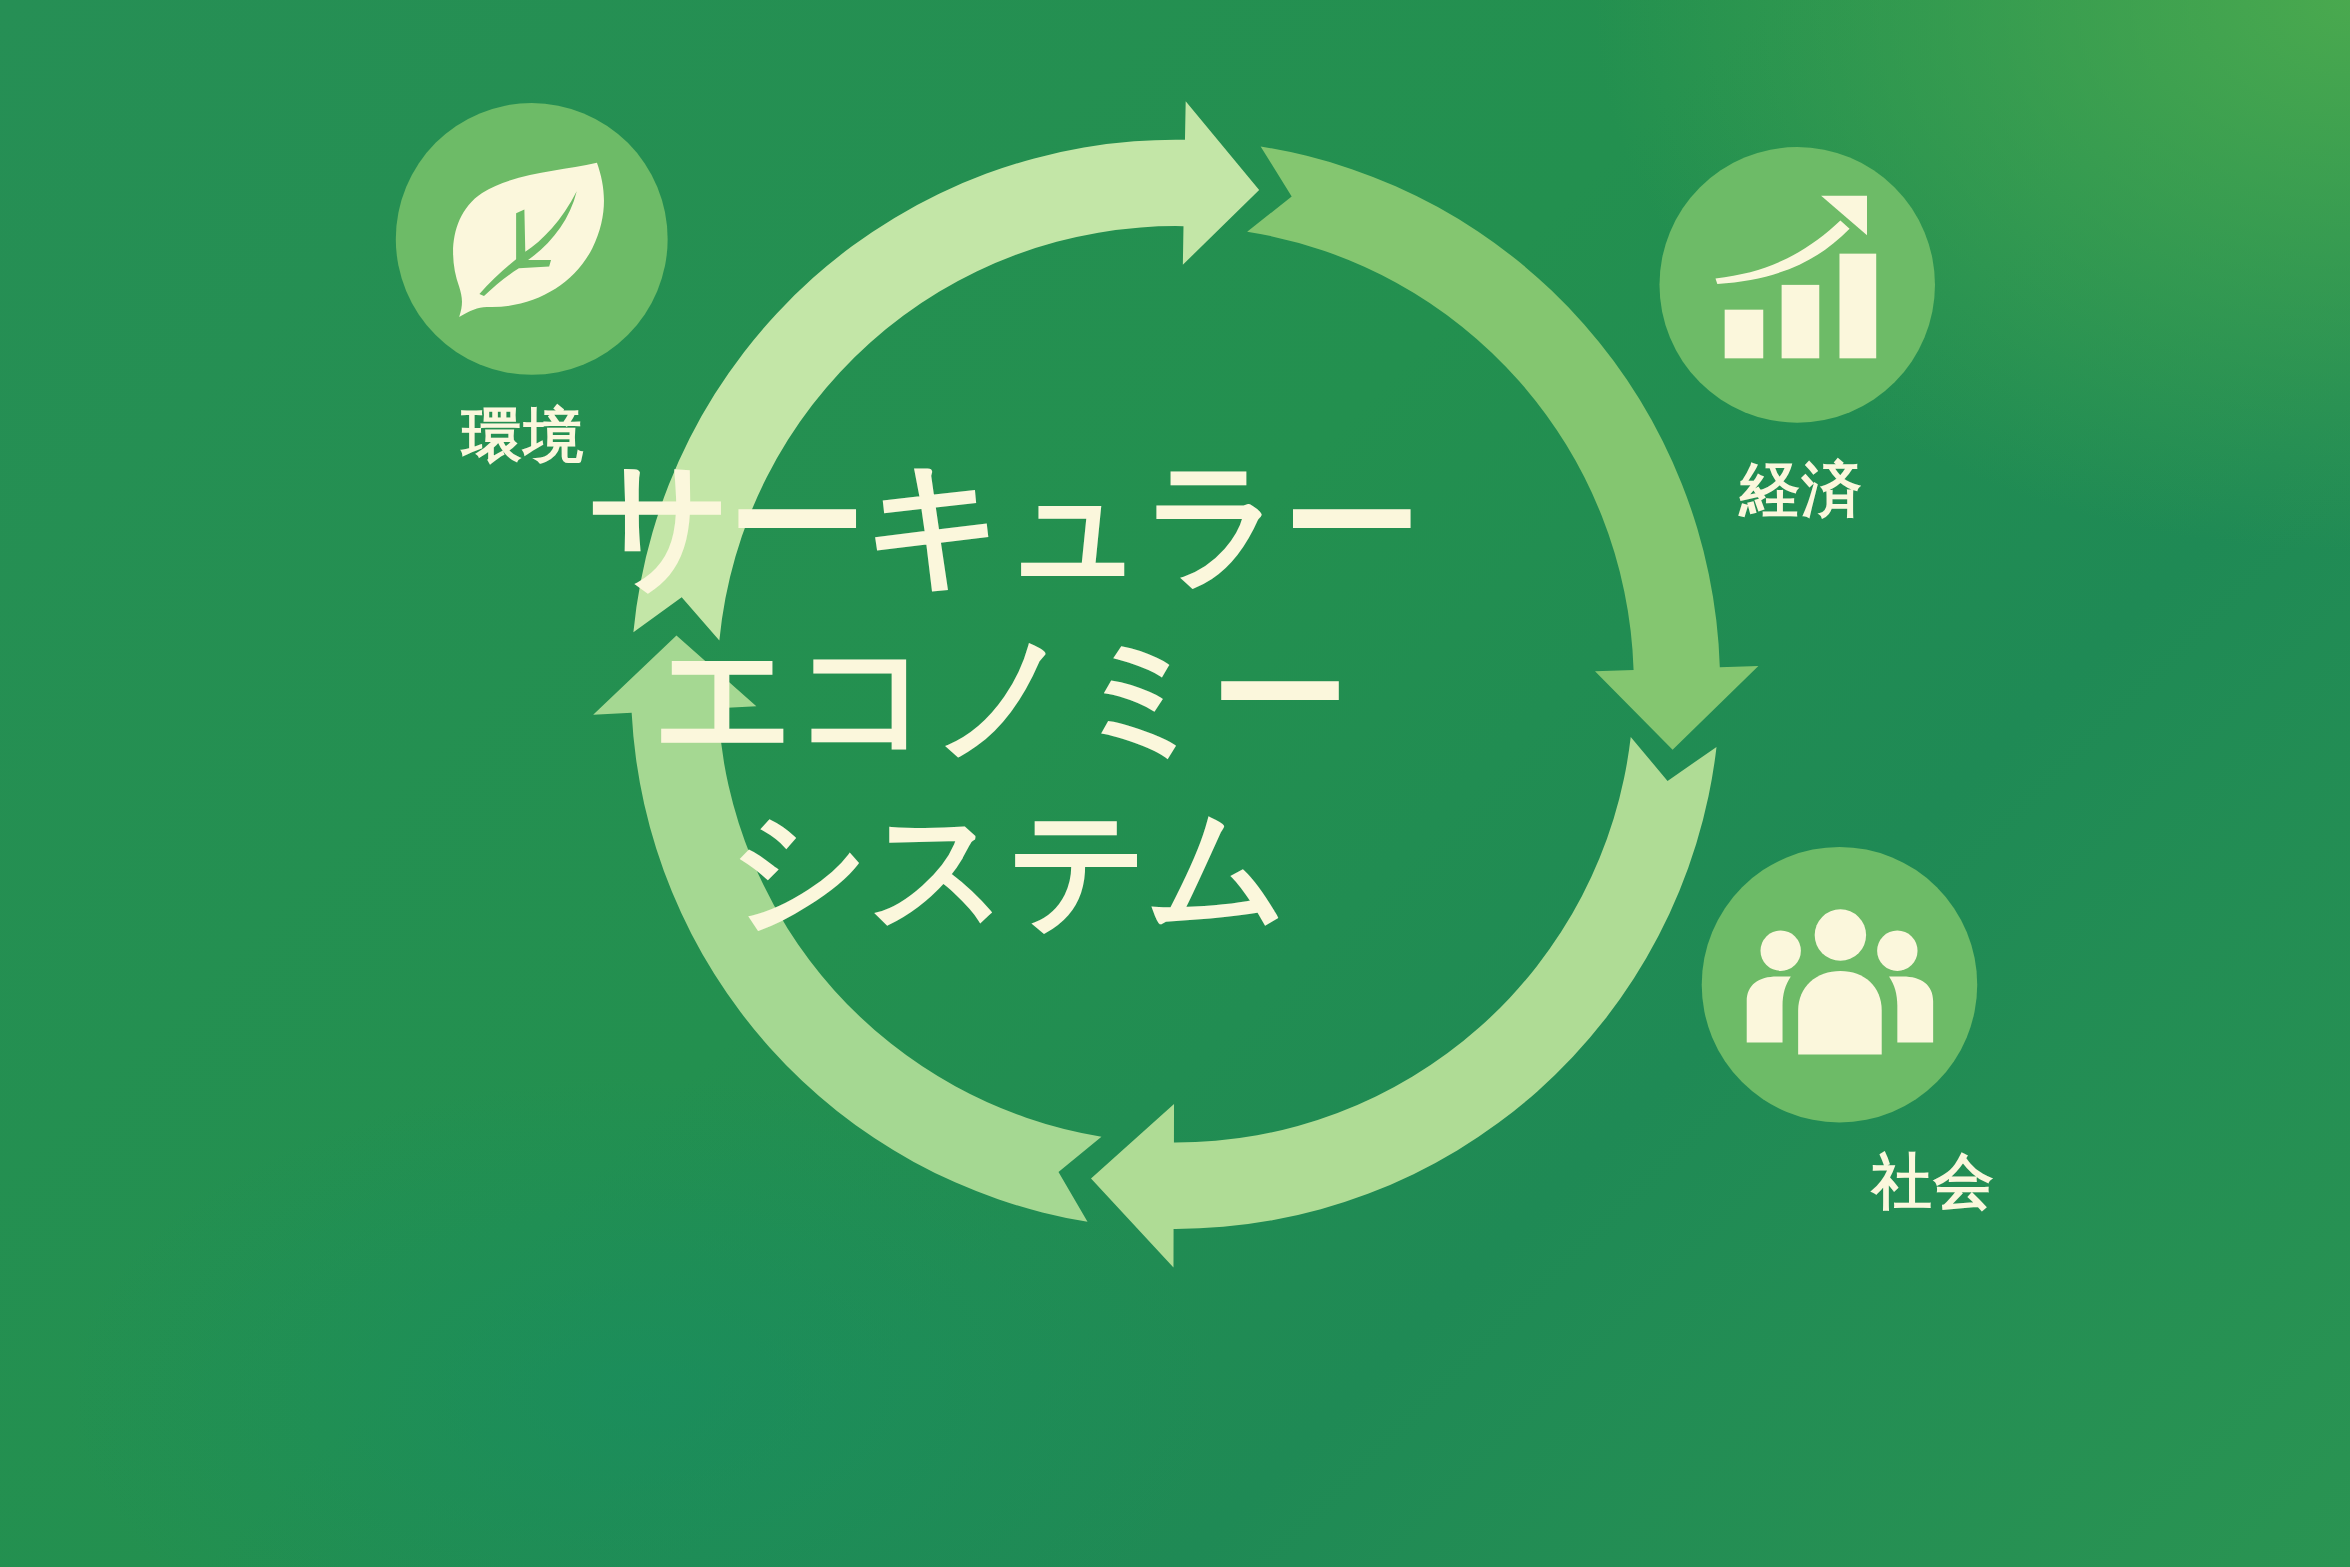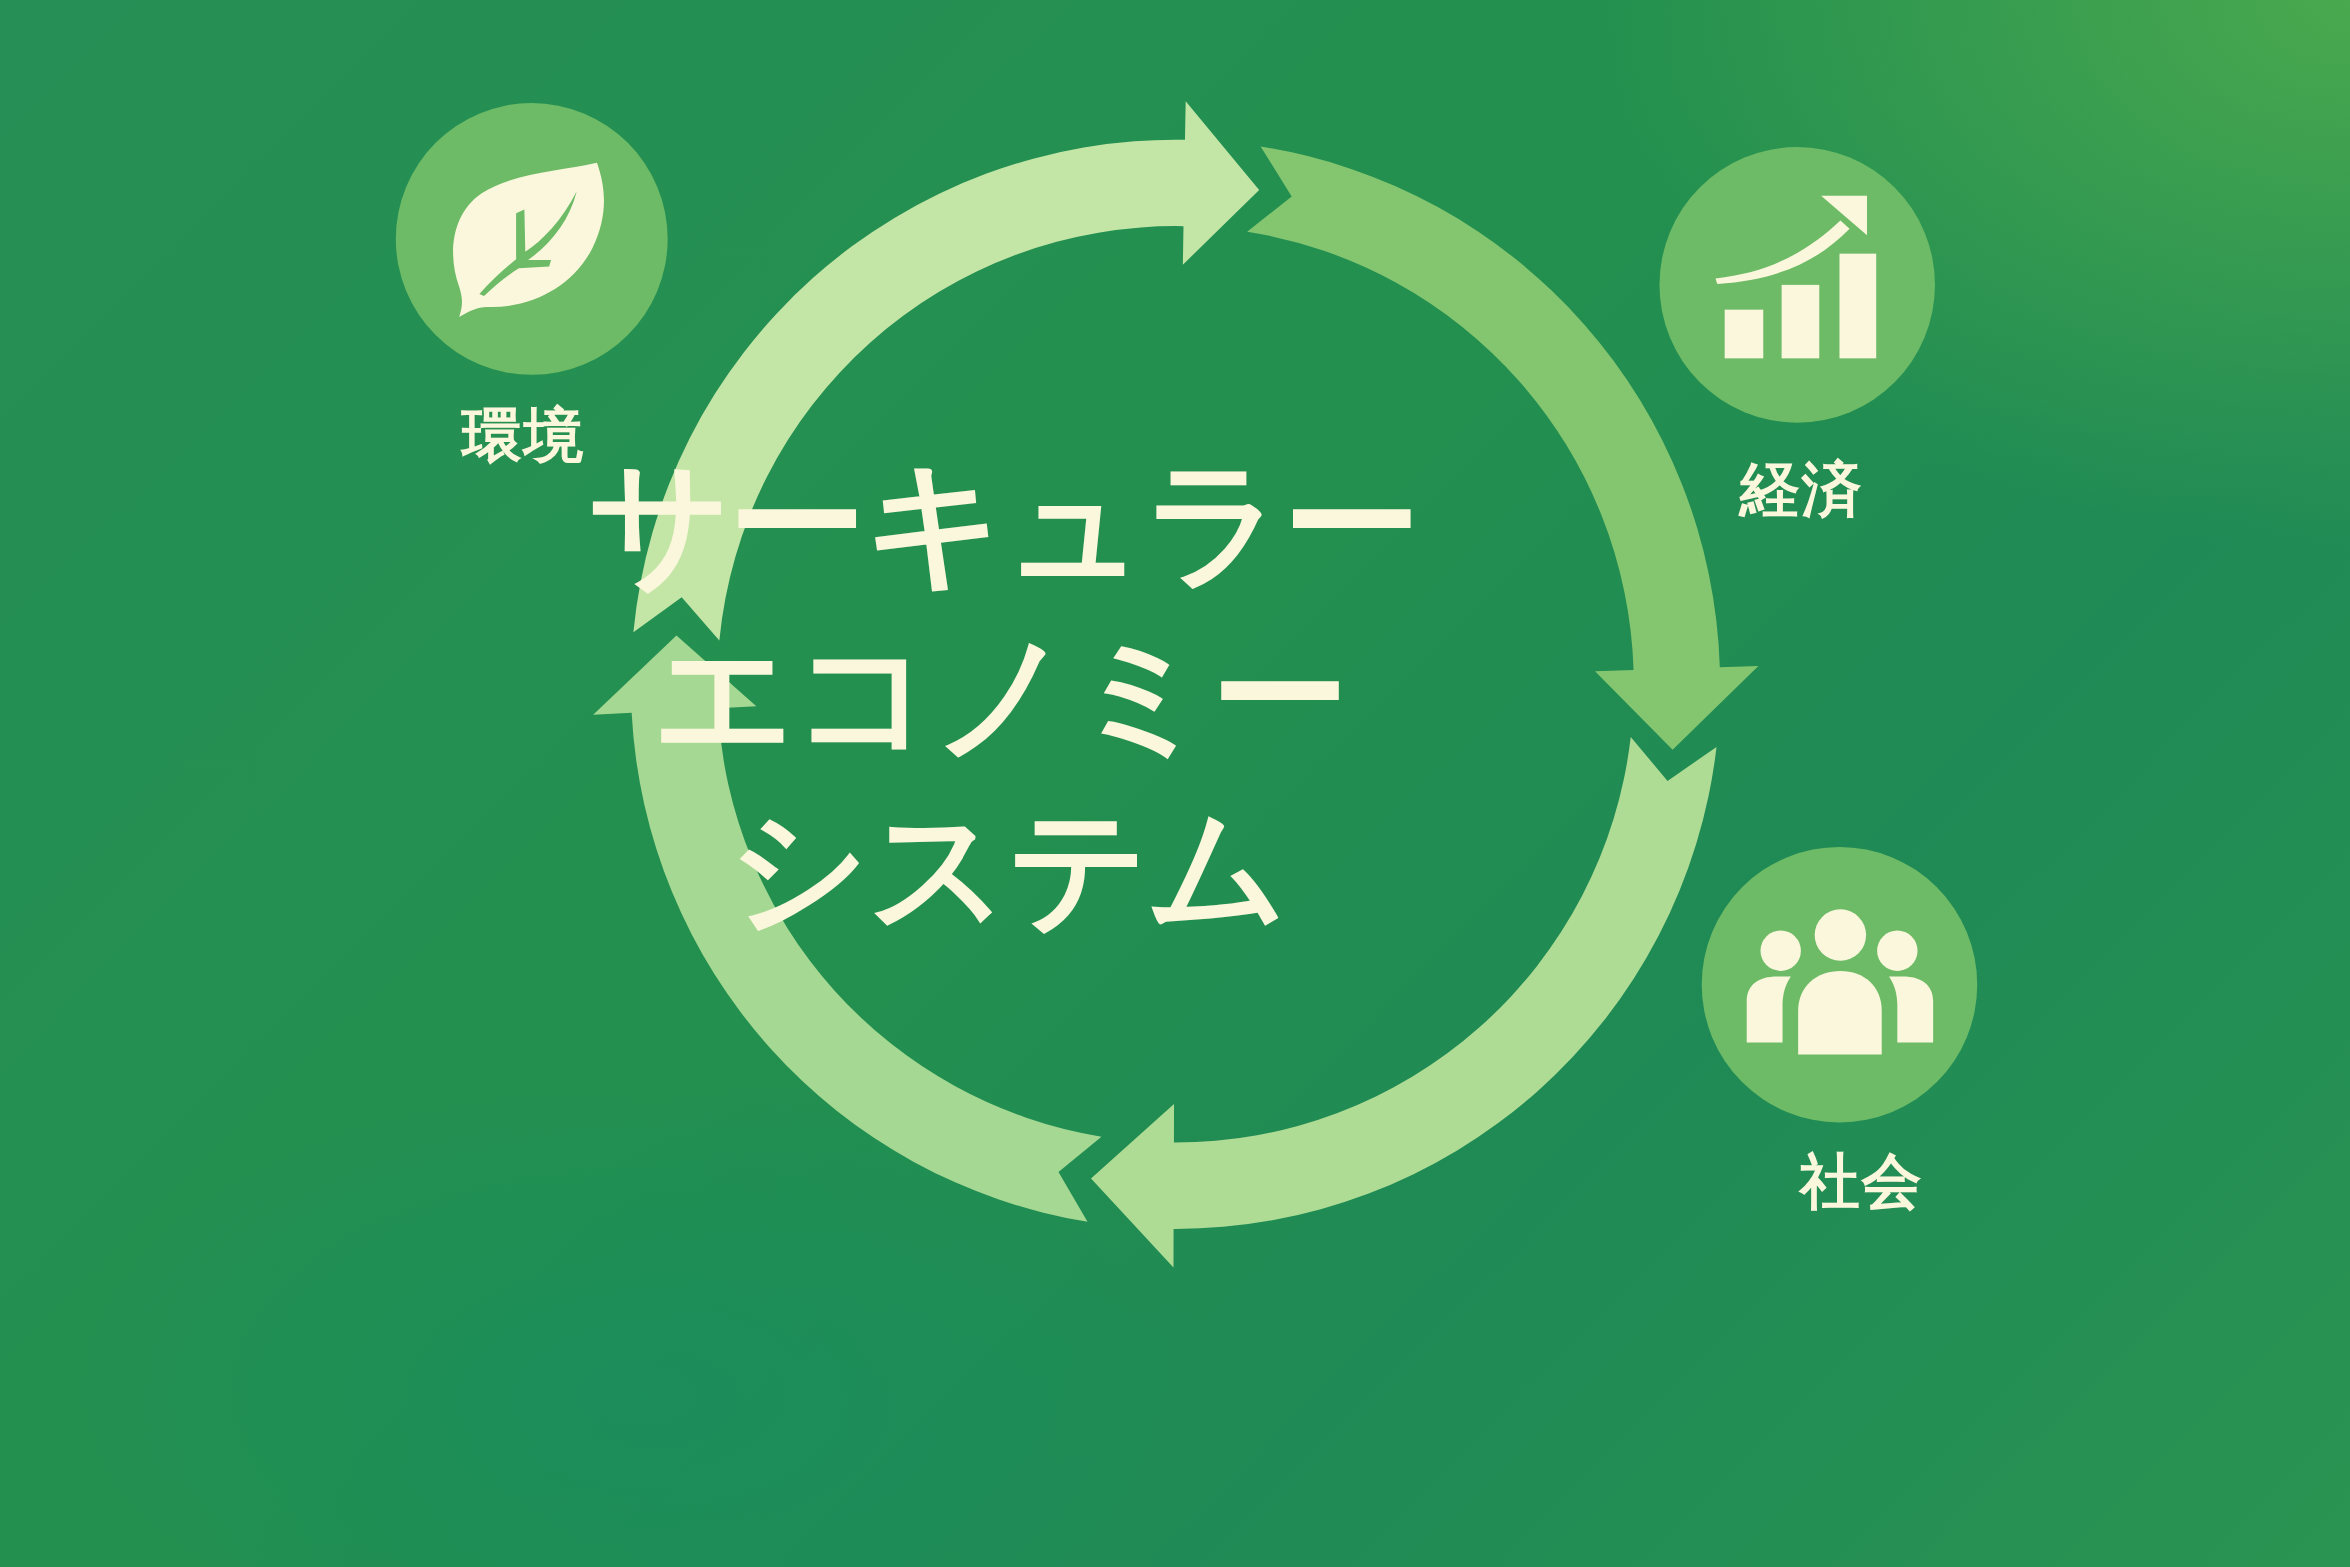--- a/index.html
+++ b/index.html
@@ -63,14 +63,14 @@
     </g>
   </g>
 </svg>
 
 <div class="title-line" style="top:455px;">サーキュラー</div>
 <div class="title-line" style="top:627px; left:-3.7px;">エコノミー</div>
 <div class="title-line" style="top:800px; left:3.7px;">システム</div>
 
 <div class="label" style="left:386px; top:393px;">環境</div>
 <div class="label" style="left:1664px; top:435px;margin-top:12px;">経済</div>
-<div class="label" style="left:1724px; top:1139px;">社会</div>
+<div class="label" style="left:1796px; top:1139px;">社会</div>
 
 
 </body></html>

